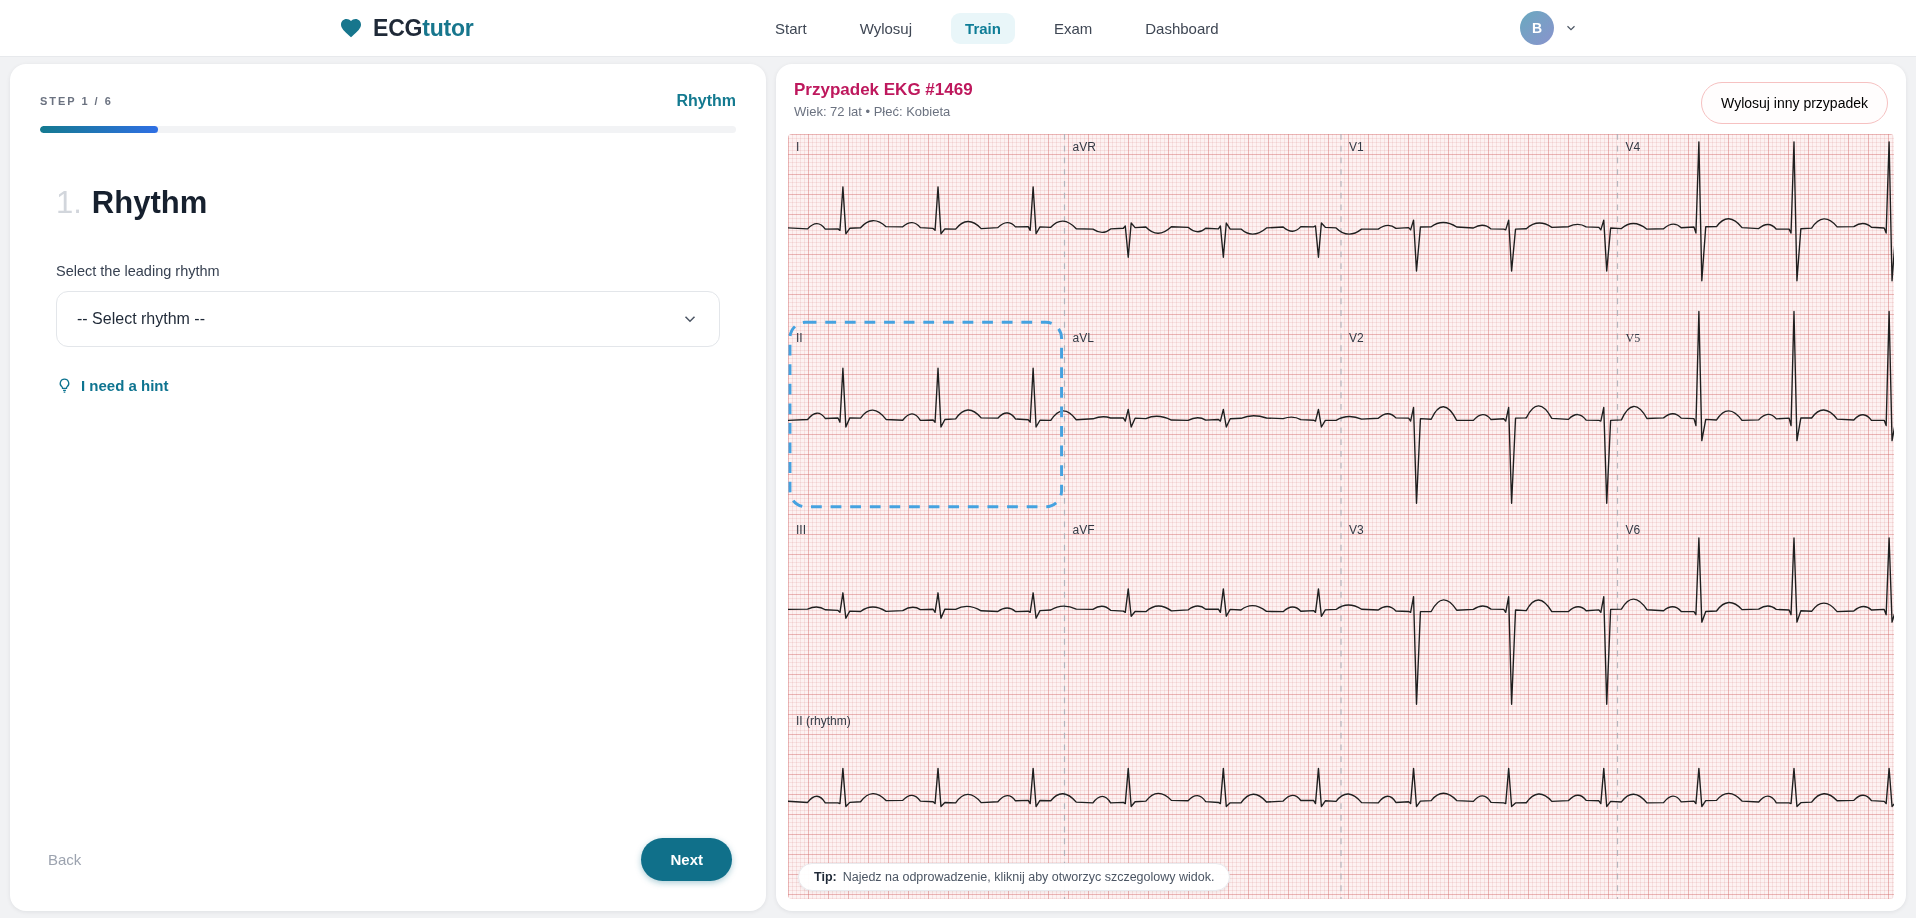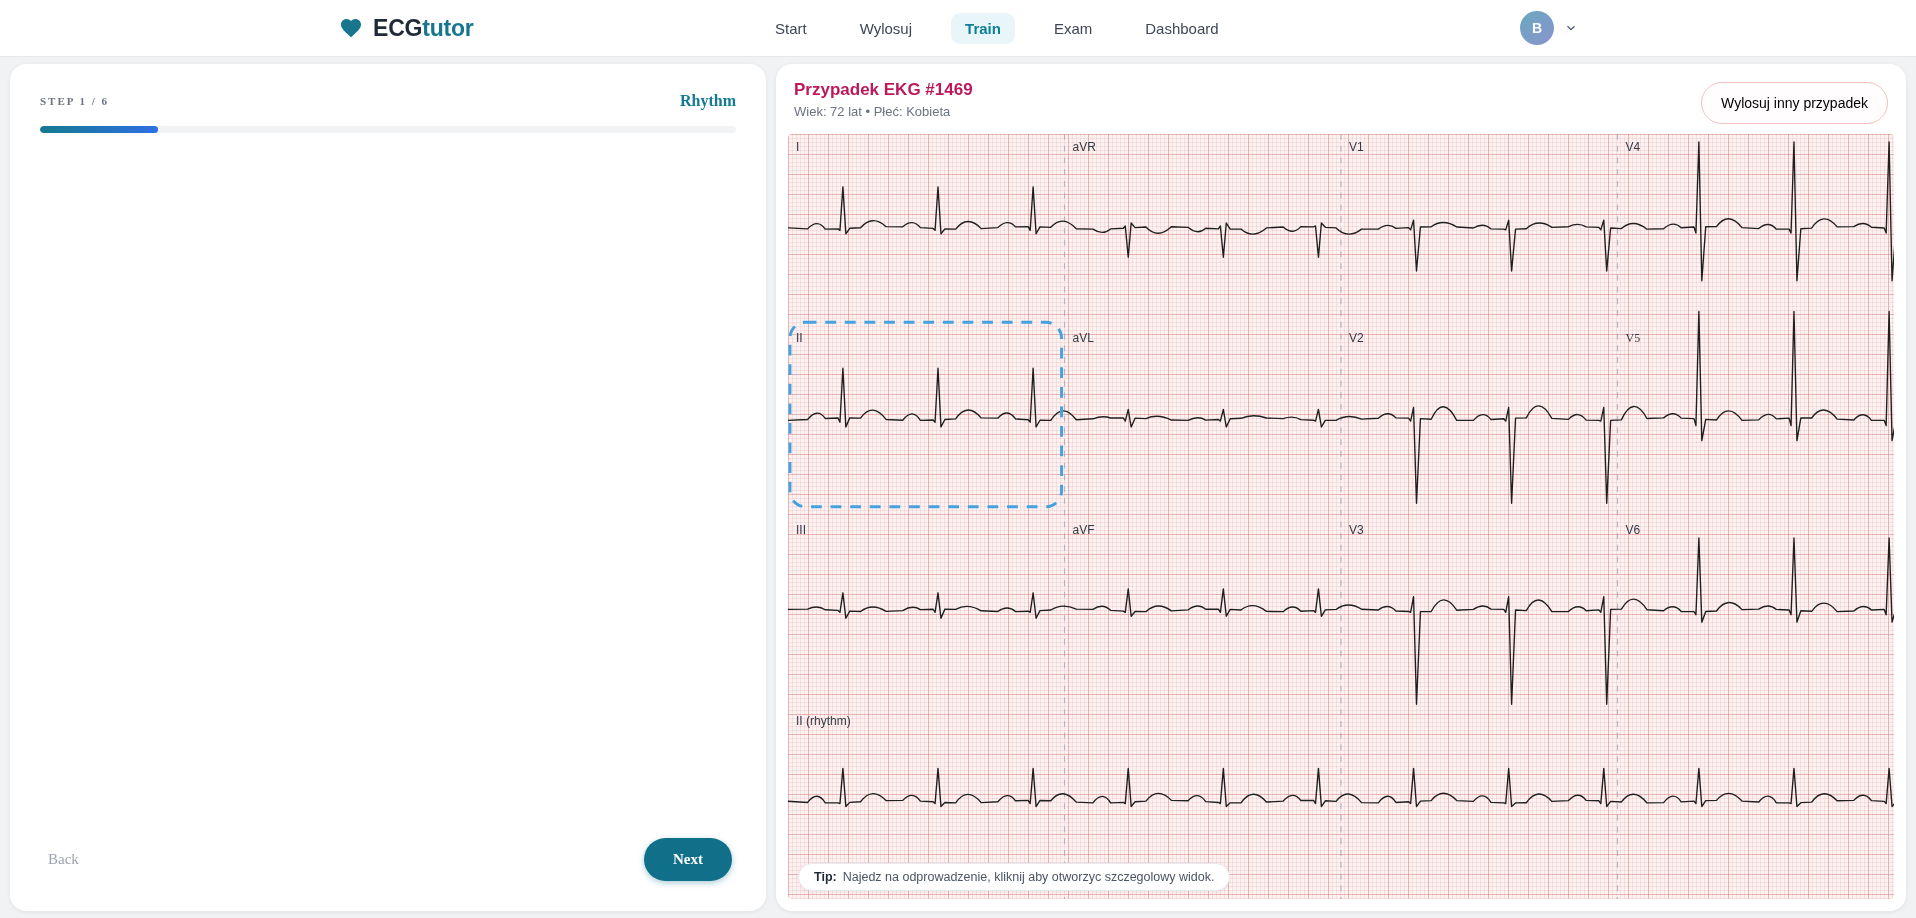--- a/index.html
+++ b/index.html
@@ -19,21 +19,21 @@
   .user { display:flex; align-items:center; gap:10px; }
   .avatar { width:34px; height:34px; border-radius:50%; display:flex; align-items:center; justify-content:center;
     background:linear-gradient(135deg,#6aa9bf 0%,#8a93cd 100%); color:#fff; font-size:14px; font-weight:700; cursor:pointer; }
   .chev { width:14px; height:14px; stroke:#4b5563; fill:none; stroke-width:2; cursor:pointer; }
 
   
   .main { display:flex; gap:10px; padding:7px 10px; height:861px; }
   .card { background:#ffffff; border-radius:16px; box-shadow:0 1px 4px rgba(15,23,42,.08); }
 
   
-  .left { width:756px; display:flex; flex-direction:column; padding:28px 30px 24px 30px;font-family:Liberation Serif, serif; }
+  .left { width:756px; display:flex; flex-direction:column; padding:28px 30px 24px 30px; }
   .step-row { display:flex; align-items:center; justify-content:space-between; }
   .step-label { font-size:11px; font-weight:700; letter-spacing:.18em; color:#6b7280; }
   .step-name { font-size:16px; font-weight:600; color:#147a90; }
   .progress { margin-top:16px; height:7px; border-radius:999px; background:#f2f3f5; overflow:hidden; }
   .progress-fill { height:100%; border-radius:999px; background:linear-gradient(90deg,#147a90,#2f6fe4); }
   .content { margin:52px 16px 0 16px; }
   .q-title { font-size:31px; }
   .q-number { color:#d2d6dc; font-weight:400; margin-right:10px; }
   .q-name { color:#16202e; font-weight:700; }
   .q-label { margin-top:42px; font-size:14.5px; color:#374151; }
@@ -103,20 +103,41 @@
 
   <section class="card left">
     <div class="step-row">
       <span class="step-label">STEP 1 / 6</span>
       <span class="step-name">Rhythm</span>
     </div>
     <div class="progress">
       <div class="progress-fill" id="progress-fill" style="width: 17%;"></div>
     </div>
 
+    <div class="content">
+      <h1 class="q-title">
+        <span class="q-number">1.</span><span class="q-name">Rhythm</span>
+      </h1>
+      <div class="q-label">Select the leading rhythm</div>
+
+      <div class="select">
+        <span class="select-value">-- Select rhythm --</span>
+        <svg class="chev" viewBox="0 0 24 24">
+            <path d="M6 9l6 6 6-6"></path>
+          </svg>
+      </div>
+
+      <div class="hint">
+        <svg viewBox="0 0 24 24">
+          <path d="M12 3a6 6 0 0 0-4 10.5c.9.8 1.2 1.6 1.2 2.5h5.6c0-.9.3-1.7 1.2-2.5A6 6 0 0 0 12 3z"></path>
+          <path d="M10 19h4M10.8 21.5h2.4"></path>
+        </svg>
+        <span>I need a hint</span>
+      </div>
+    </div>
 
     <div class="footer">
       <button class="back-btn">Back</button>
       <button class="next-btn">Next</button>
     </div>
   </section>
 
   <section class="card right">
     <div class="case-header">
       <div>

